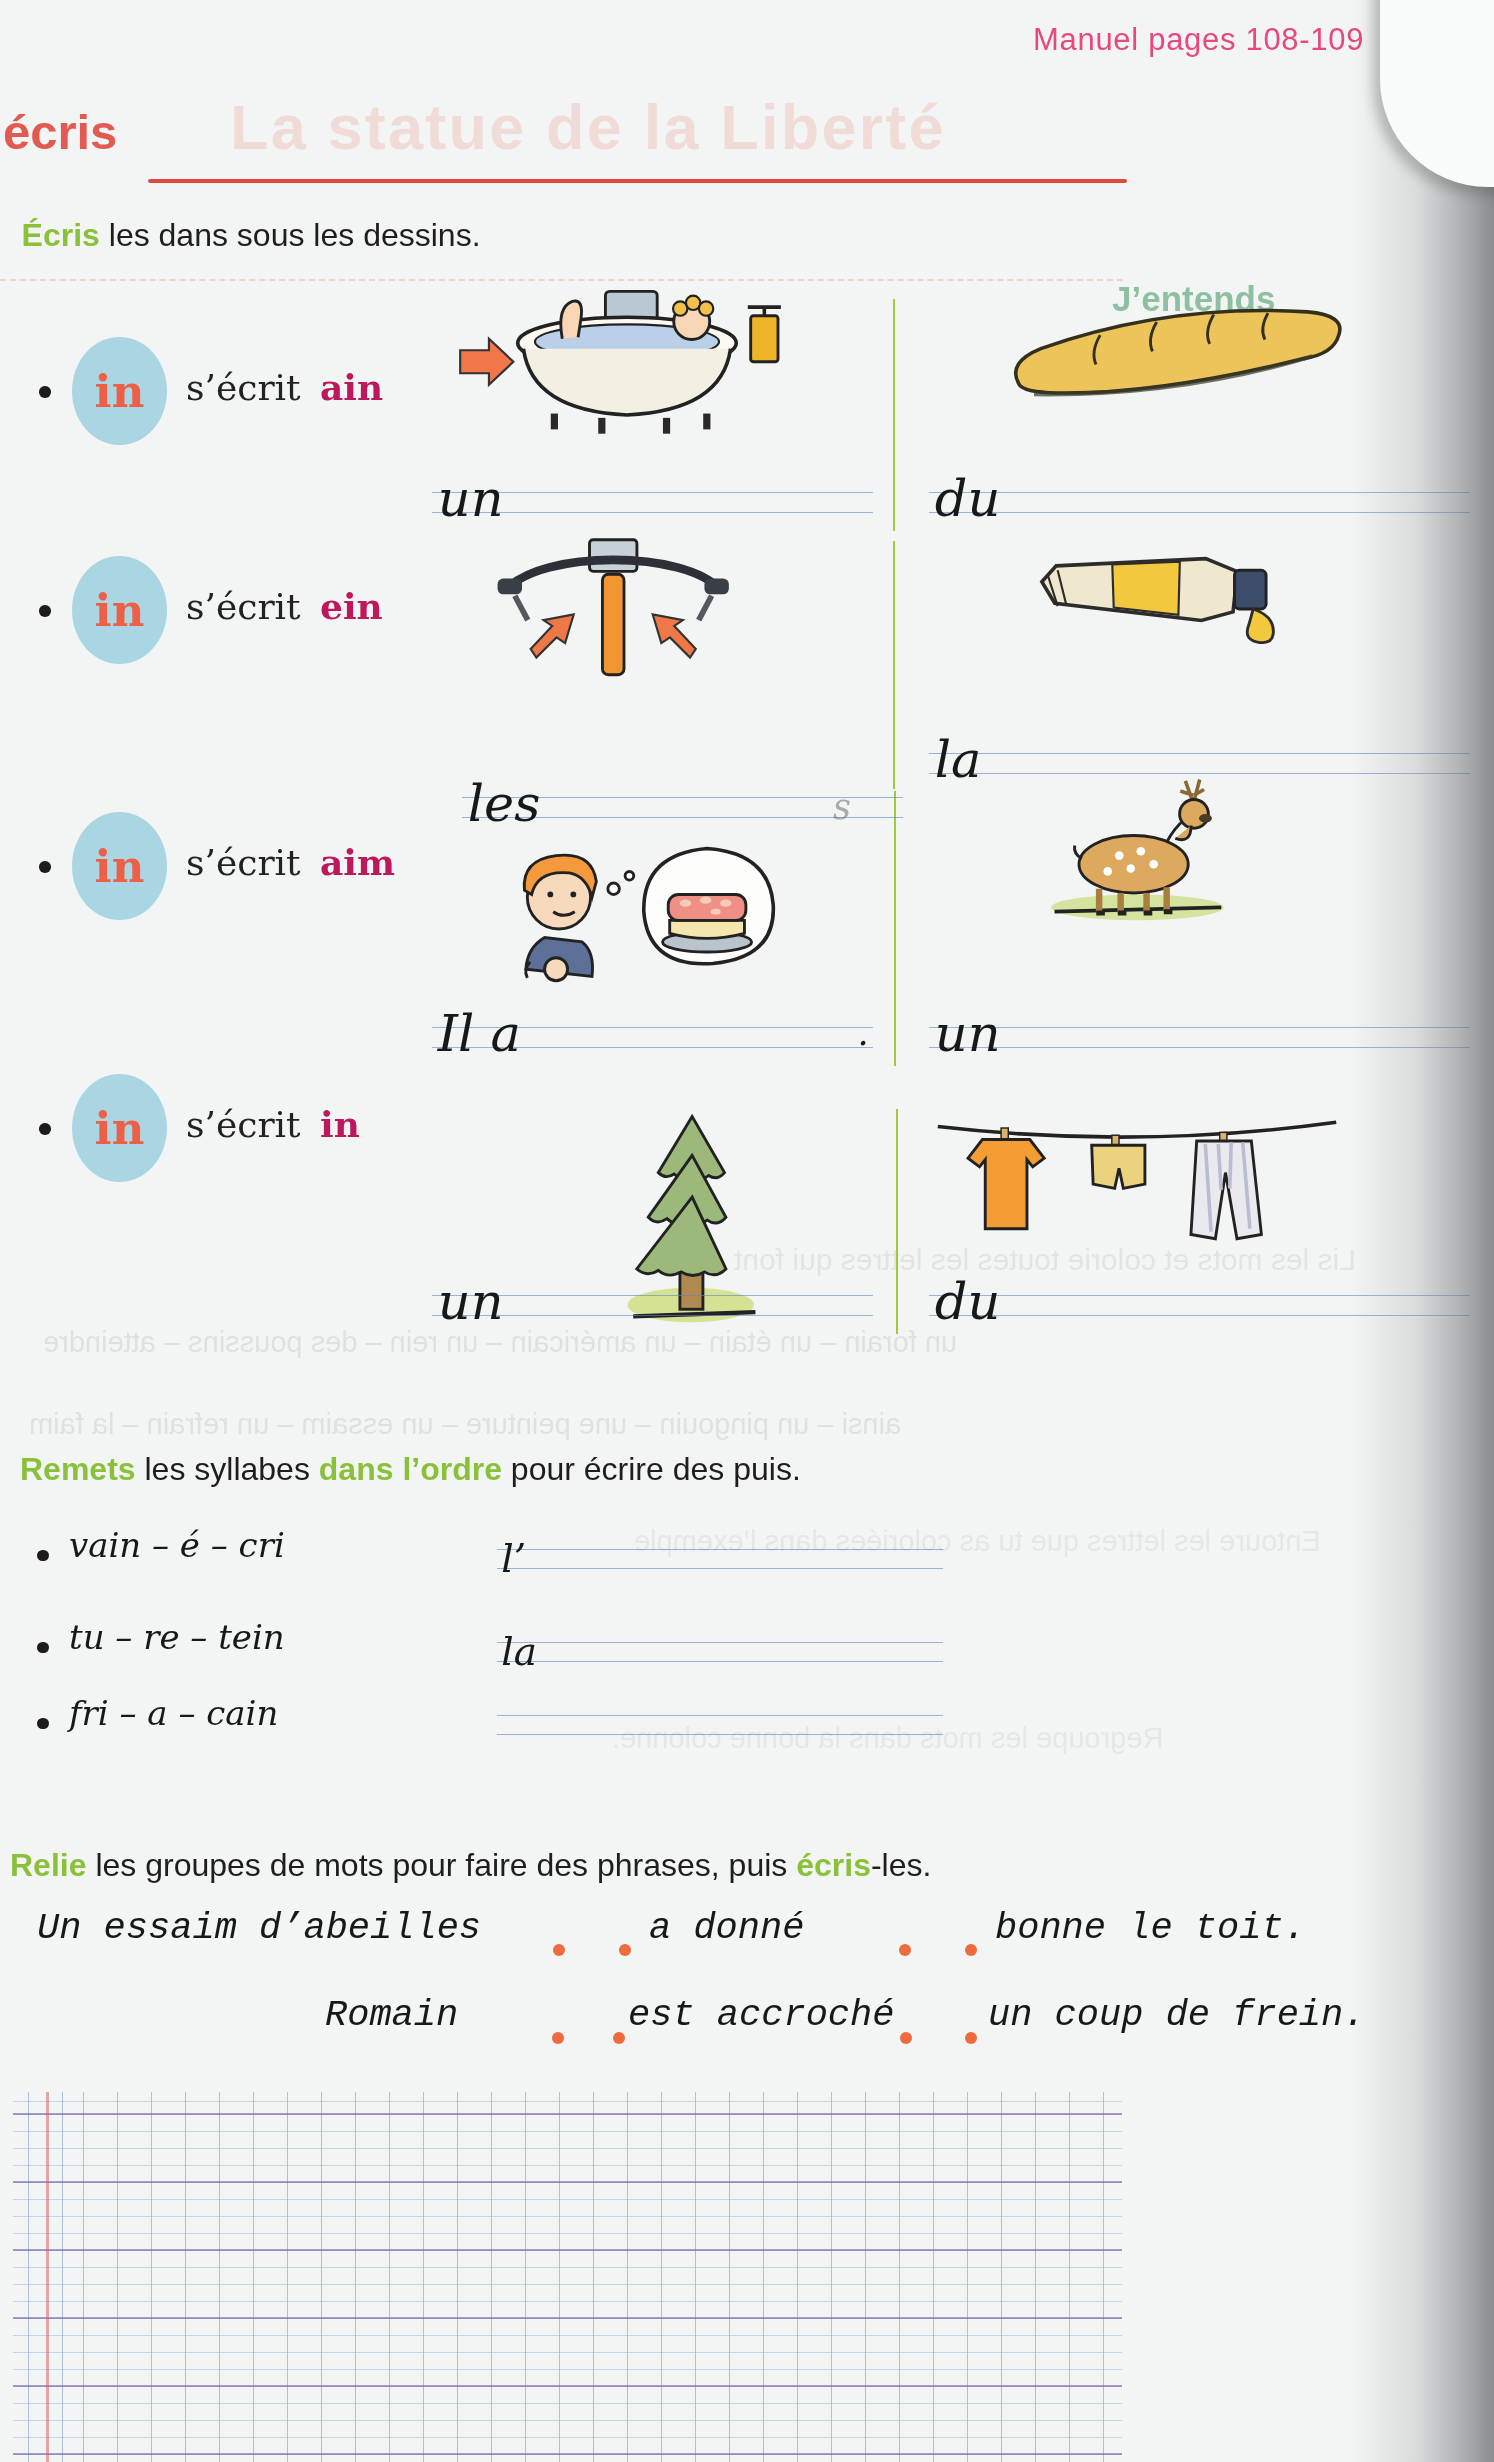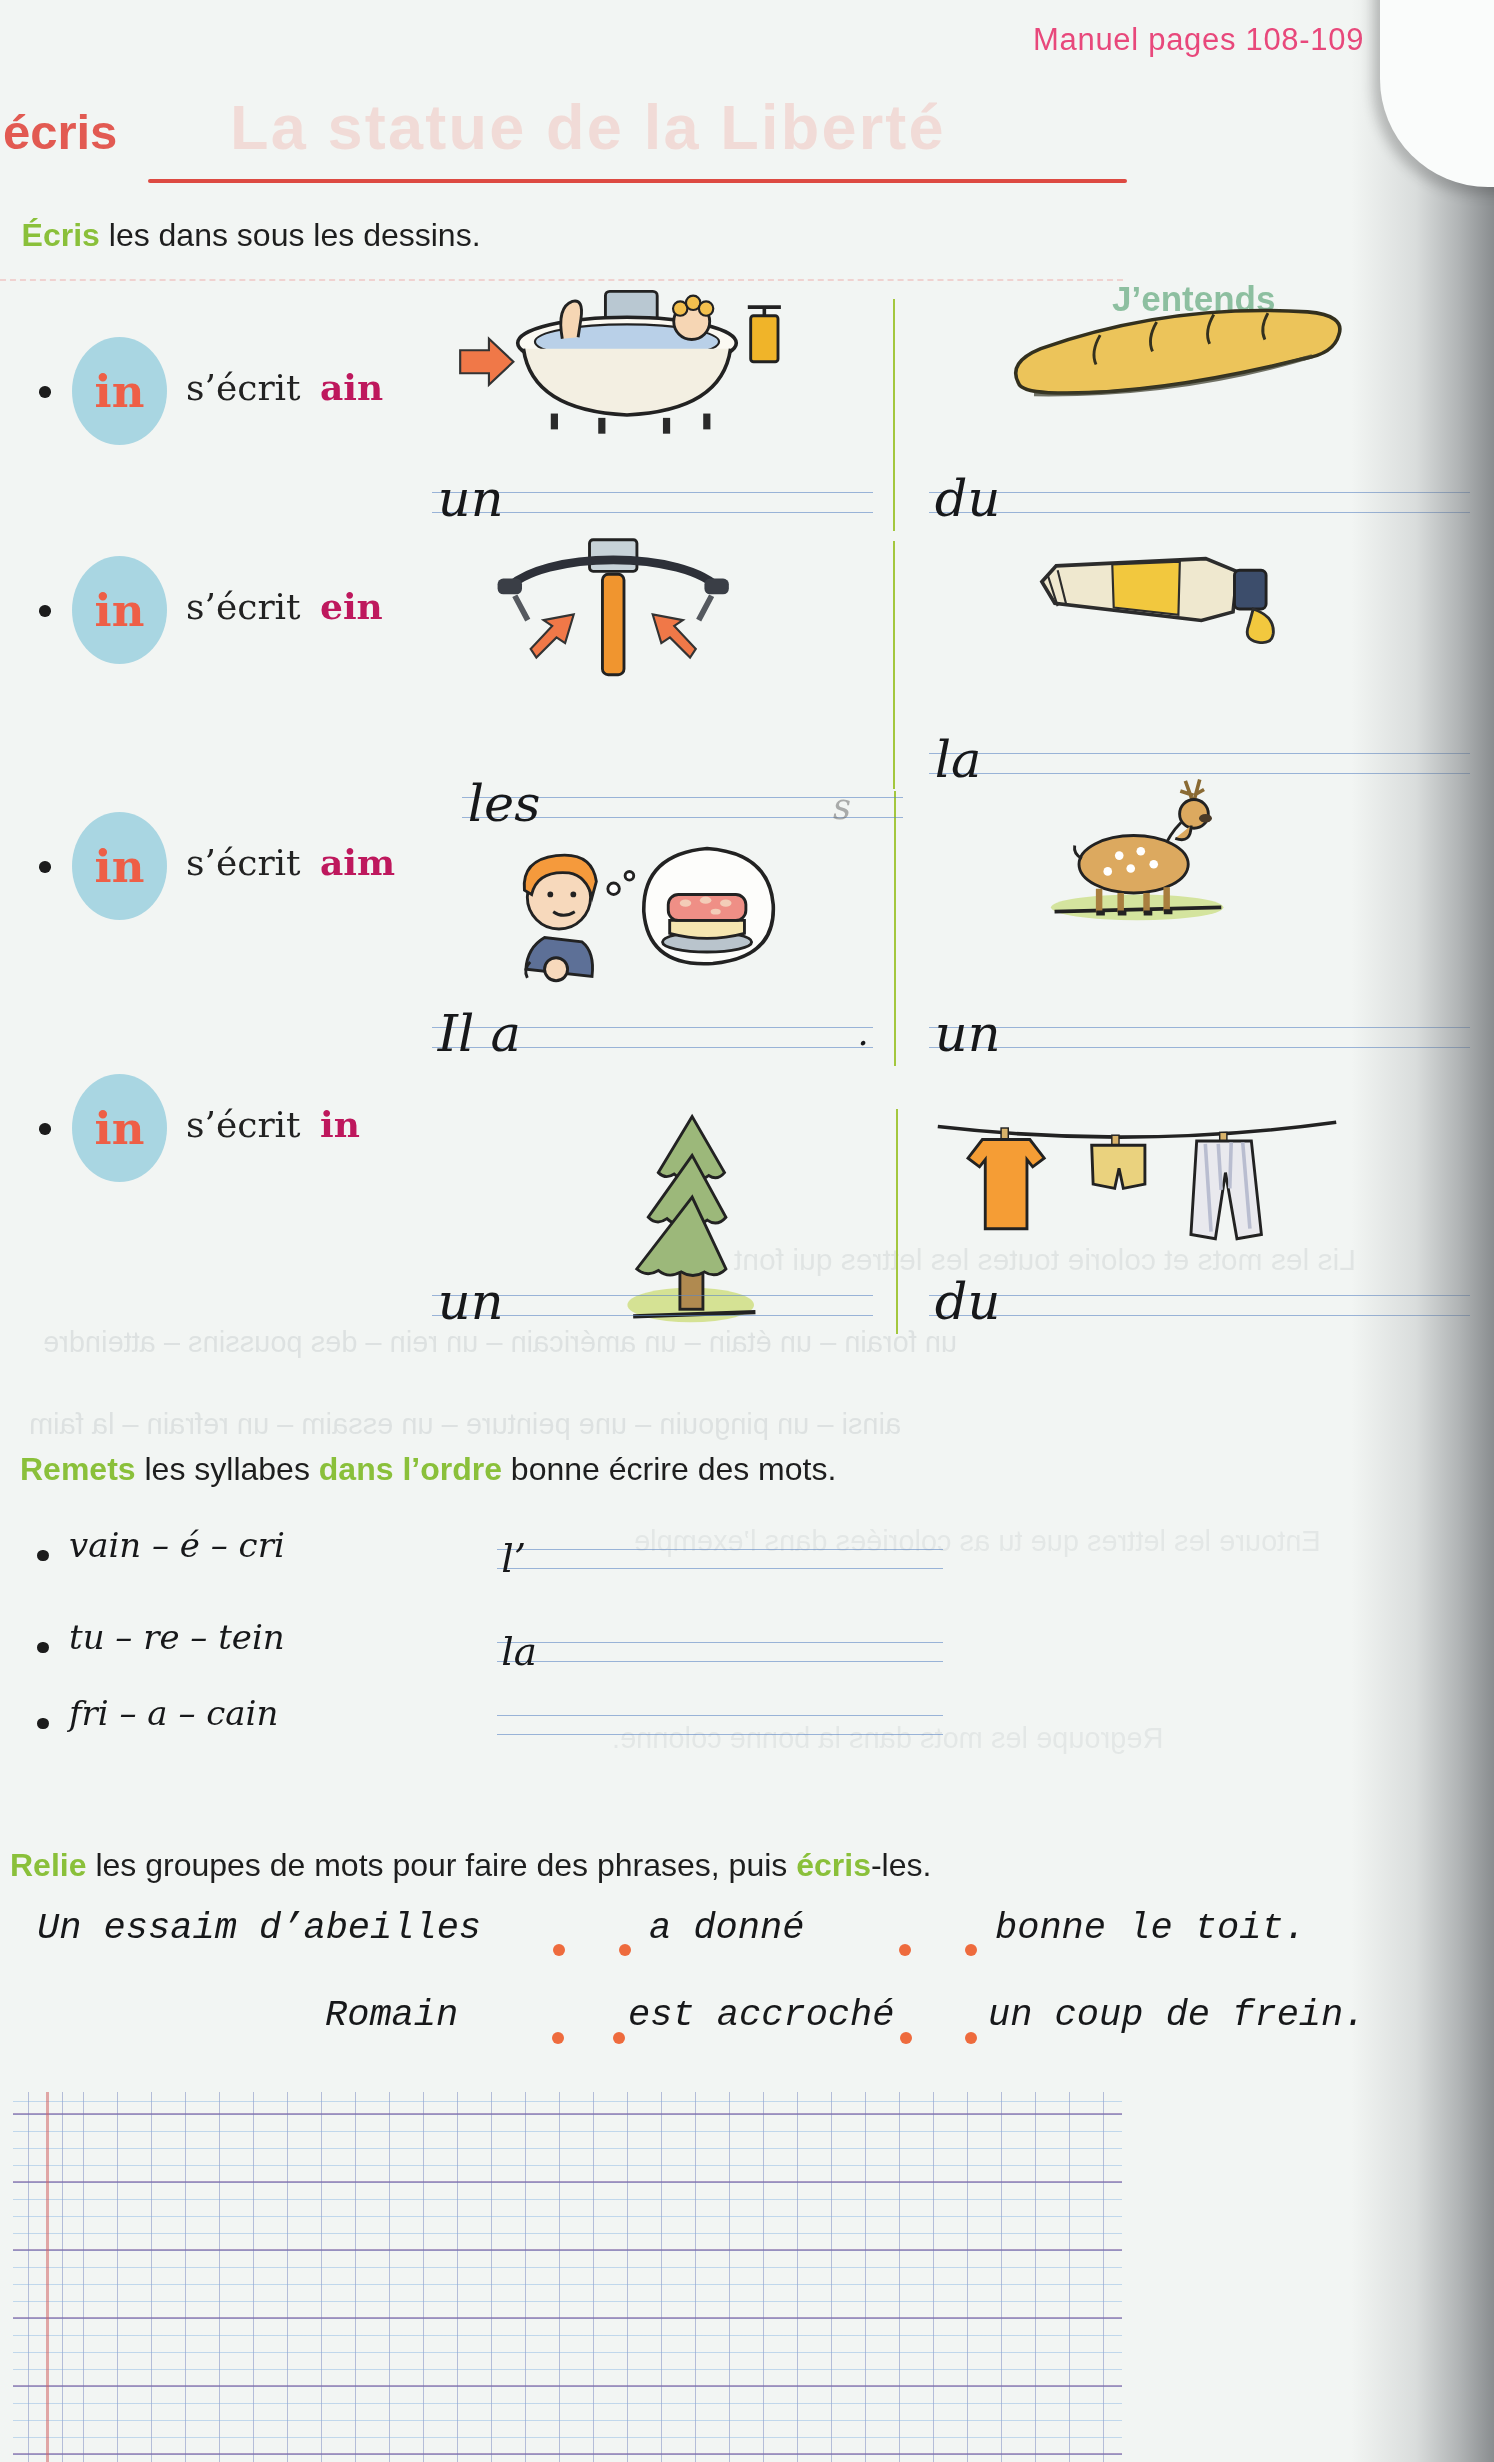--- a/index.html
+++ b/index.html
@@ -246,21 +246,21 @@
     <span class="w hand">un</span>
   </div>
   <div class="ans" style="left:432px;top:1295px;width:441px;">
     <span class="w hand">un</span>
   </div>
   <div class="ans" style="left:929px;top:1295px;width:541px;">
     <span class="w hand">du</span>
   </div>
 
   <div class="abs instr" style="left:20px;top:1449px;">
-    <span class="green">Remets</span><span> les syllabes </span><span class="green">dans l’ordre</span><span> bonne écrire des mots.</span>
+    <span class="green">Remets</span><span> les syllabes </span><span class="green">dans l’ordre</span><span> pour écrire des puis.</span>
   </div>
 
   <div class="syl-item" style="top:1525px;">
     <div class="bullet"></div>
     <span class="txt hand">vain – é – cri</span>
   </div>
   <div class="syl-ans" style="top:1549px;">
     <span class="w hand">l’</span>
   </div>
   <div class="syl-item" style="top:1617px;">

